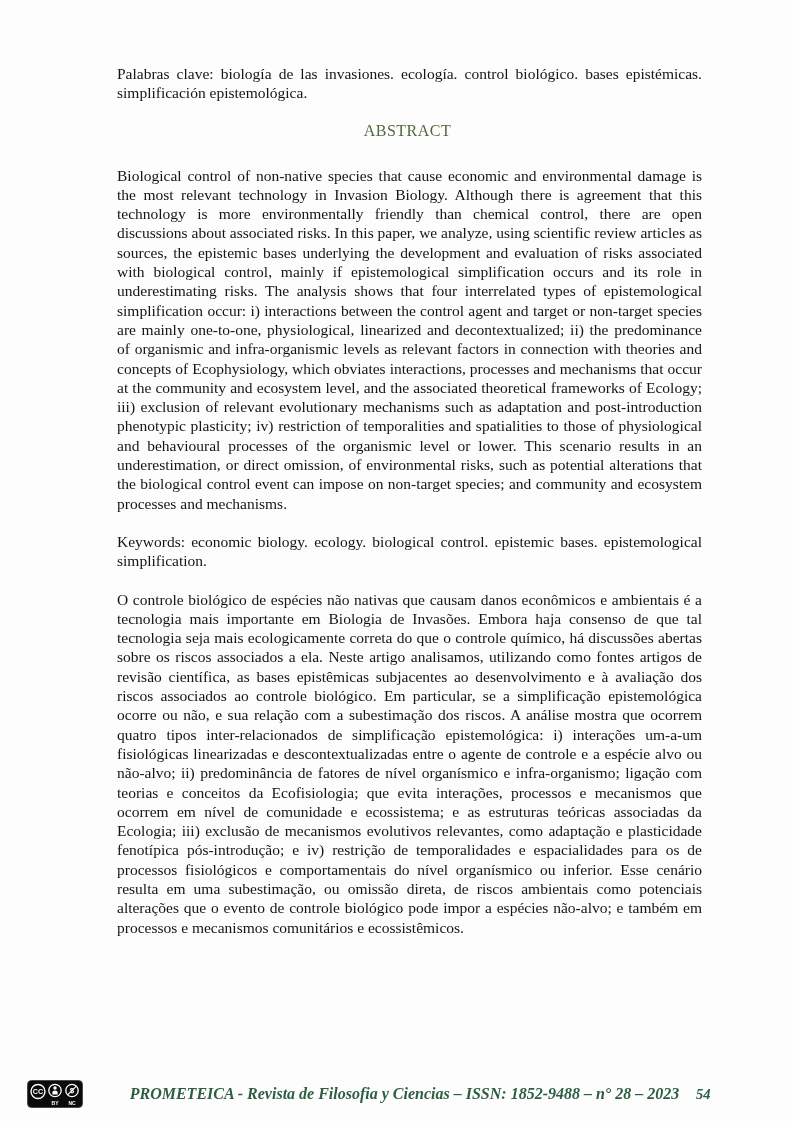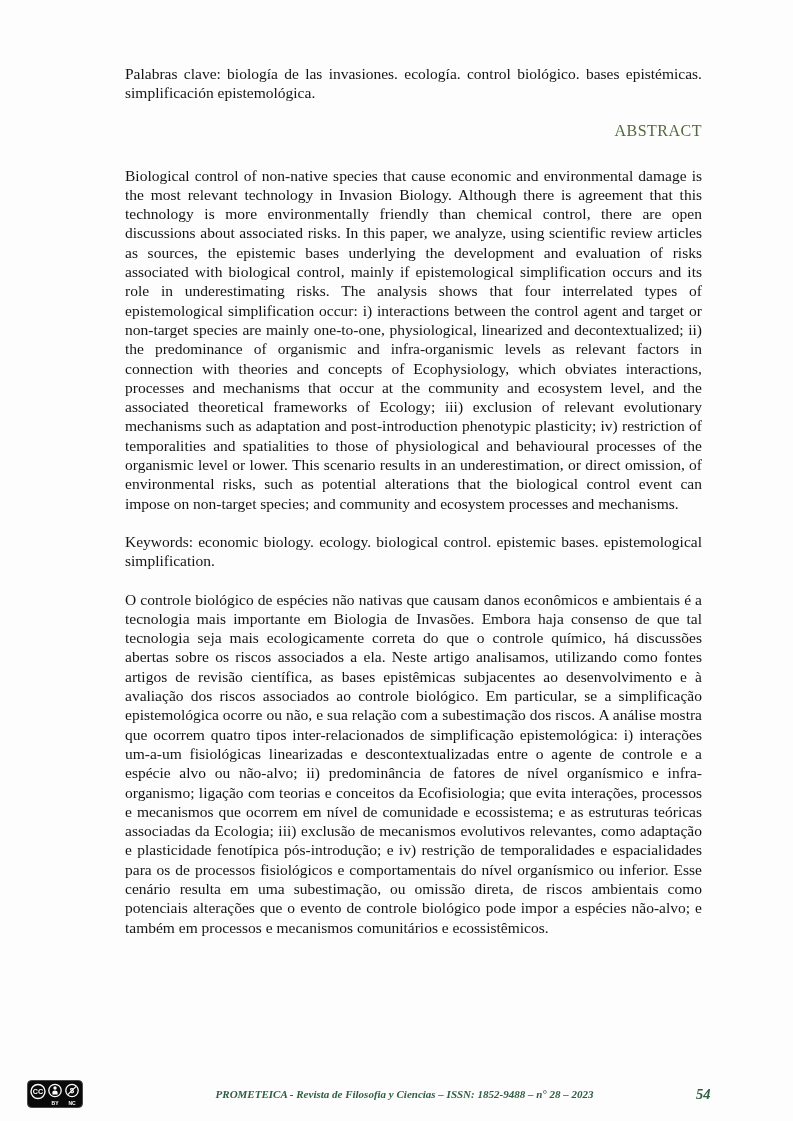--- a/index.html
+++ b/index.html
@@ -15,29 +15,29 @@
     font-family: "Liberation Serif", "DejaVu Serif", serif;
     color: #111111;
     box-sizing: border-box;
     padding: 64px 91px 0 113px;
     overflow: hidden;
   }
   .body-text {
     font-size: 15.5px;
     line-height: 19.3px;
     text-align: justify;
-    margin: 0 0 19px 12px;
+    margin: 0 0 19px 4px;
     color: #141414;
   }
   .section-heading {
     font-family: "Liberation Serif", "DejaVu Serif", serif;
     font-size: 16px;
     font-weight: normal;
     letter-spacing: 0.5px;
-    text-align: right;
+    text-align: center;
     color: var(--heading-green, #52683c);
     margin: 9px 0 26px 0;
   }
   .footer {
     position: absolute;
     left: 27px;
     right: 39px;
     top: 1078px;
     height: 32px;
     display: flex;
@@ -45,21 +45,21 @@
   }
   .license-badge {
     width: 56px;
     height: 28px;
     flex: 0 0 auto;
   }
   .footer-journal {
     flex: 1 1 auto;
     text-align: center;
     font-family: "Liberation Serif", "DejaVu Serif", serif;
-    font-size: 11px;
+    font-size: 16px;
     font-weight: bold;
     font-style: italic;
     color: var(--footer-green, #2e5e41);
     padding-left: 30px;
   }
   .footer-page-number {
     flex: 0 0 58px;
     text-align: left;
     font-family: "Liberation Serif", "DejaVu Serif", serif;
     font-size: 14.5px;

